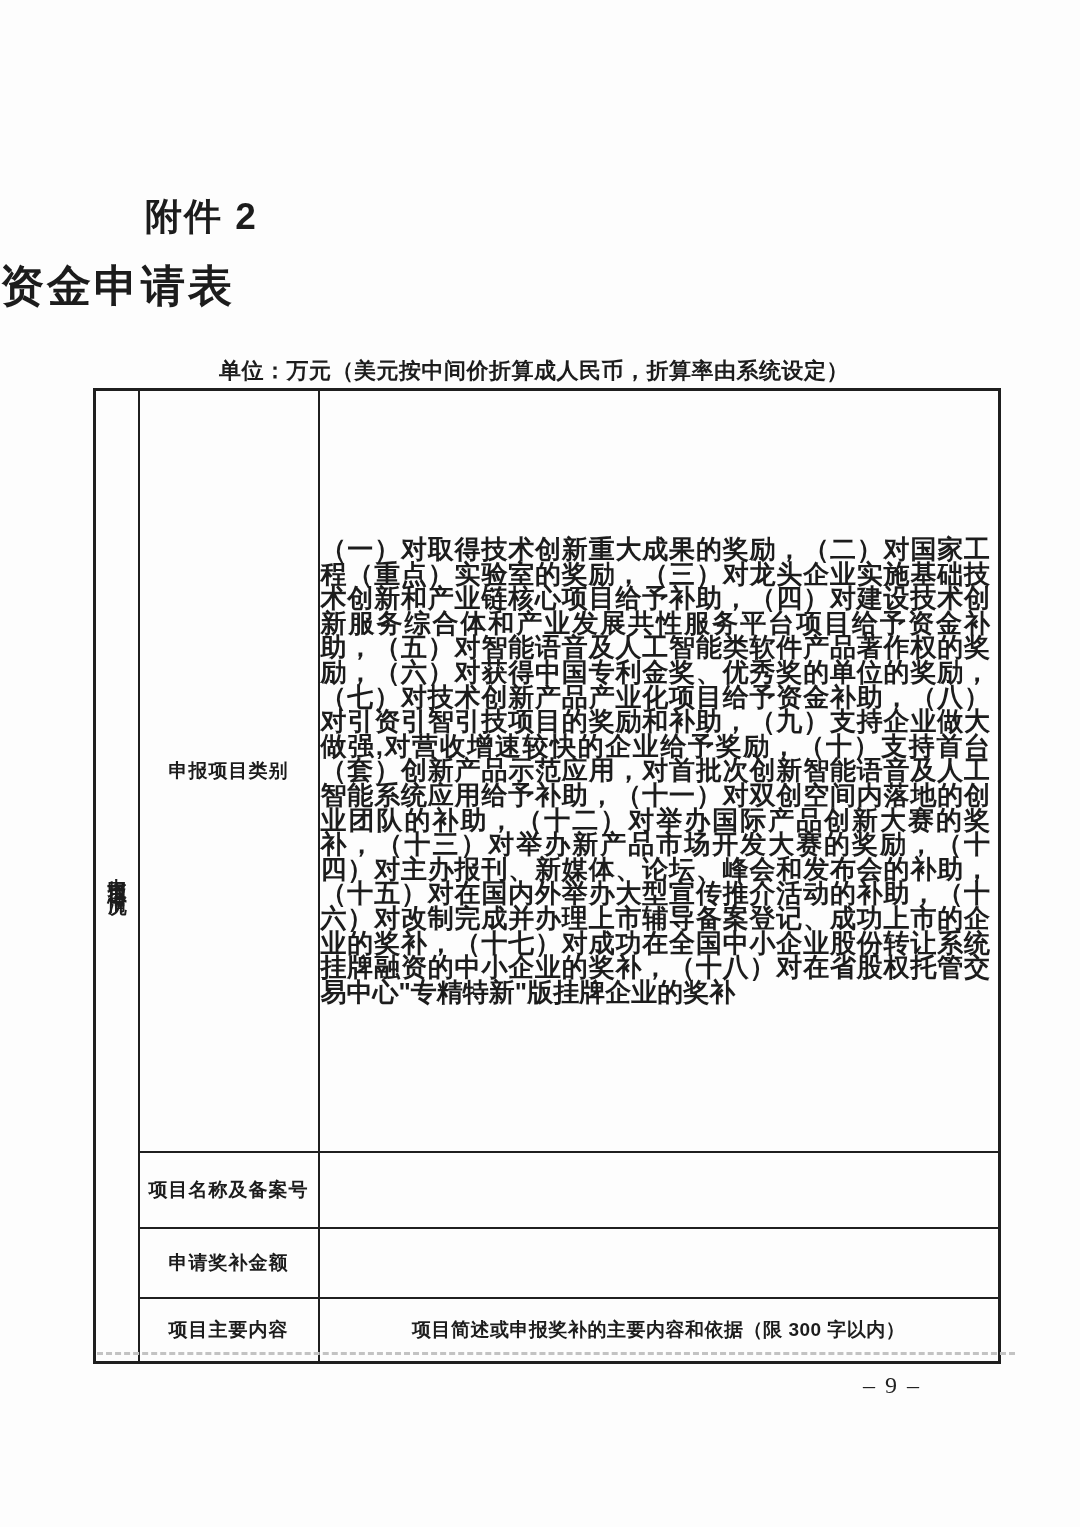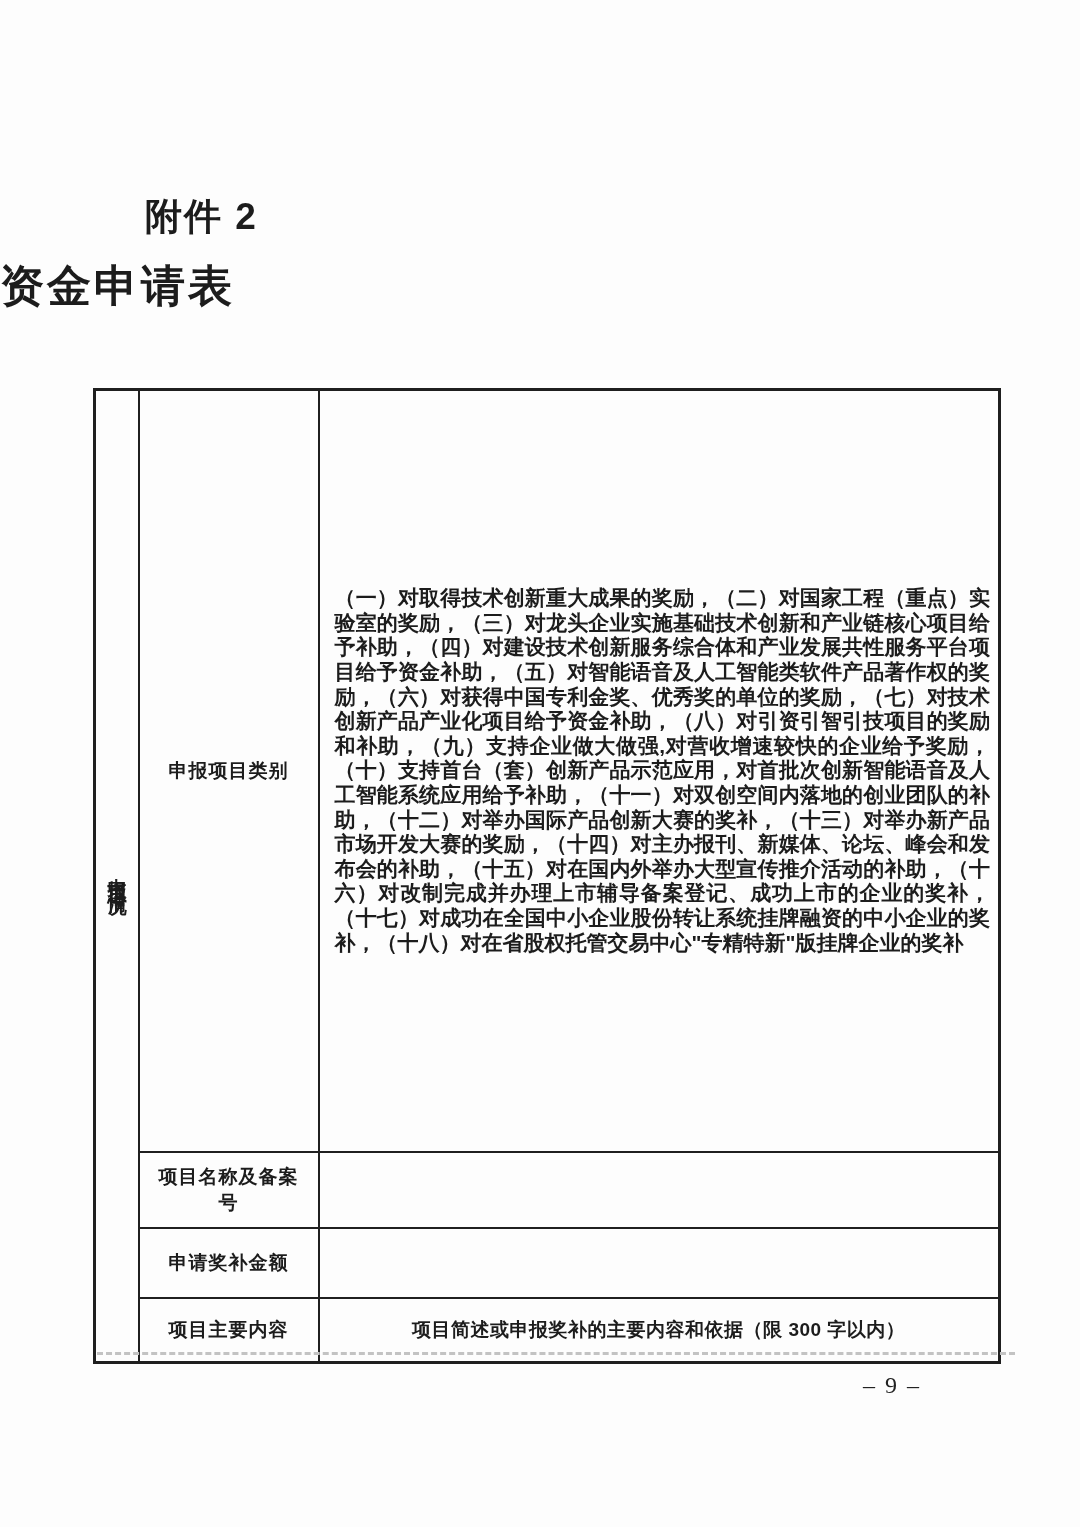--- a/index.html
+++ b/index.html
@@ -48,25 +48,25 @@
     writing-mode:vertical-lr;
     text-orientation:upright;
     font-size:19px; font-weight:600;
     letter-spacing:4px;
     line-height:1.2;
   }
   td.label-cell {
     text-align:center;
     font-size:19px; font-weight:600;
     letter-spacing:1px;
-    padding:0 14px;
+    padding:0 4px;
   }
   td.content-cell-justify {
-    padding:0 8px 0 15px;
-    font-size:21px;
+    padding:0 8px 0 1px;
+    font-size:26px;
     font-weight:600;
     line-height:24.6px;
     text-align:justify;
     text-justify:inter-ideograph;
   }
   td.content-cell-center {
     text-align:center;
     font-size:19px; font-weight:600;
     letter-spacing:0.5px;
   }
@@ -85,20 +85,21 @@
 </style>
 </head>
 <body>
 
 <div class="page">
 
   <div class="attachment-label">附件 2</div>
 
   <div class="doc-title">资金申请表</div>
 
+  <div class="unit-note">单位：万元（美元按中间价折算成人民币，折算率由系统设定）</div>
 
   <table class="app-table">
     <colgroup>
       <col style="width:44px">
       <col style="width:180px">
       <col style="width:681px">
     </colgroup>
     <tbody>
         <tr style="height:762px;">
       <td class="side-cell" rowspan="4">

